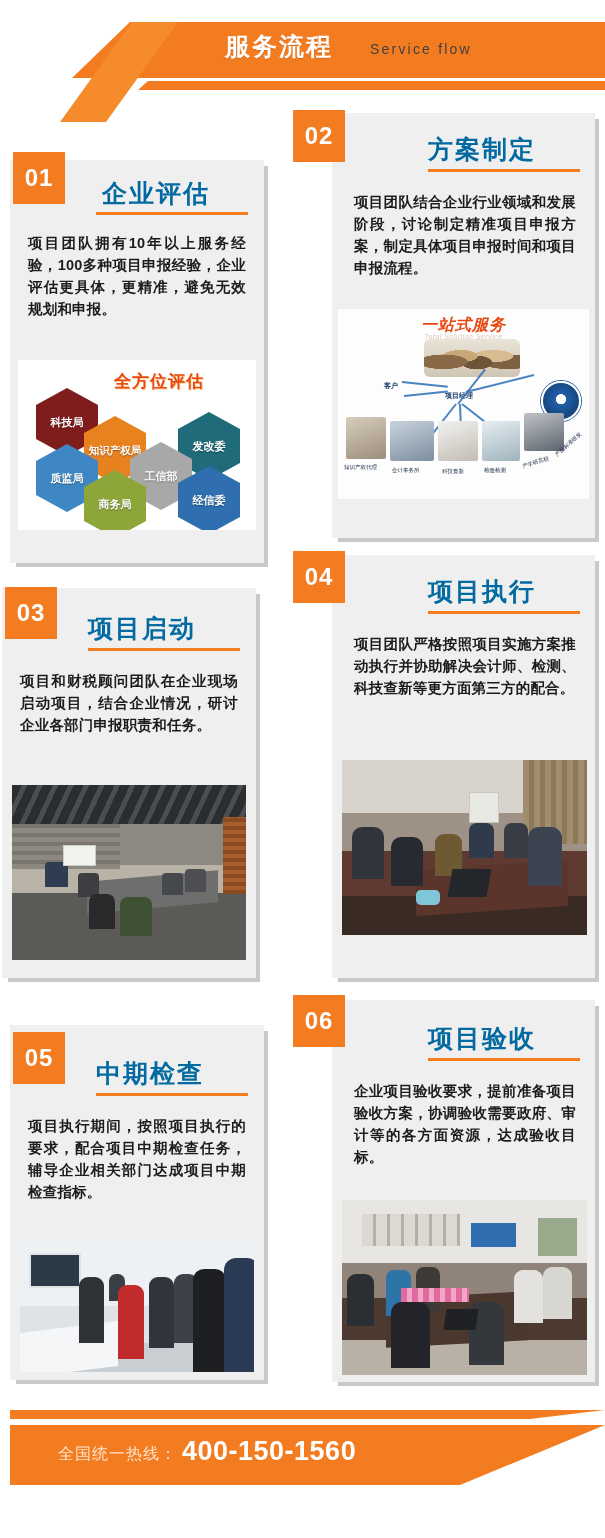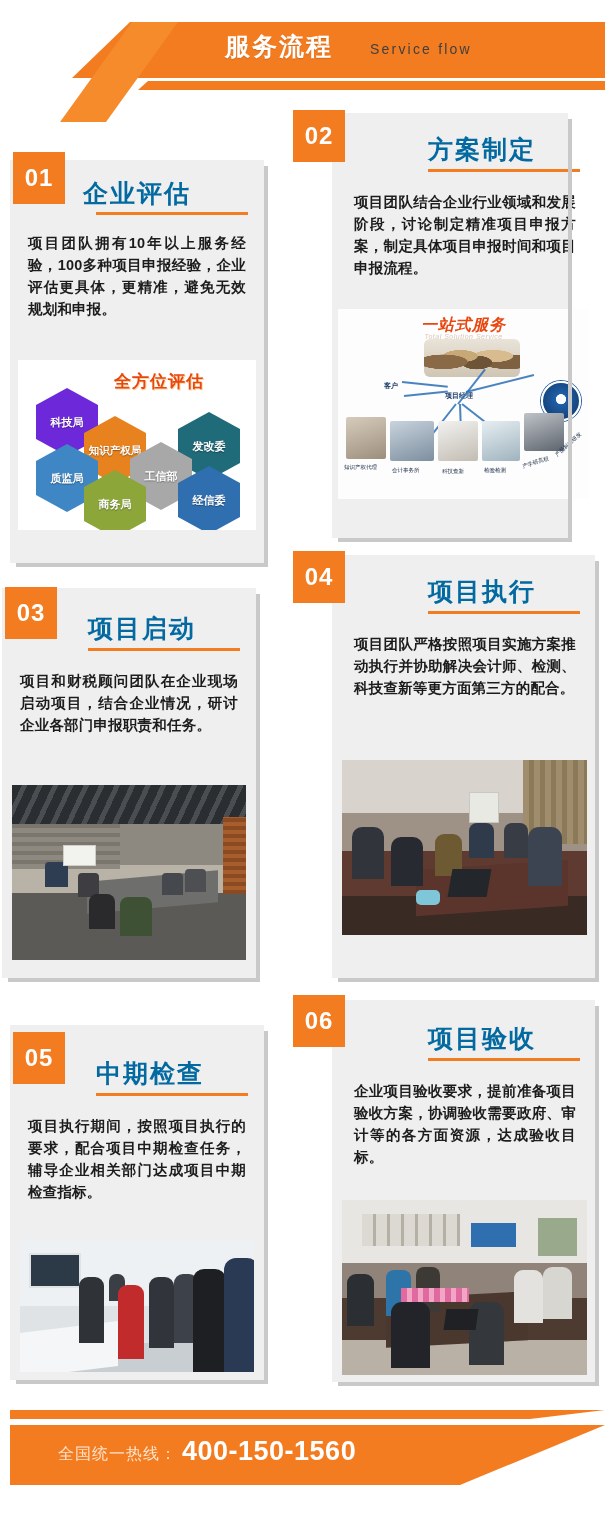--- a/index.html
+++ b/index.html
@@ -144,37 +144,37 @@
   <div class="header-wrap">
     <div class="header-bar"></div>
     <div class="header-bar2"></div>
     <div class="header-slash"></div>
     <div class="header-title">服务流程</div>
     <div class="header-sub">Service flow</div>
   </div>
 
   <div class="card" style="left:10px; top:160px; width:254px; height:403px;">
     <div class="badge" style="left:3px; top:-8px;">01</div>
-    <div class="card-title" style="left:73px; top:17px;">企业评估</div>
+    <div class="card-title" style="left:92px; top:17px;">企业评估</div>
     <div class="title-rule" style="left:86px; top:52px; width:152px;"></div>
     <div class="card-body" style="left:18px; top:72px; width:218px;">项目团队拥有10年以上服务经验，100多种项目申报经验，企业评估更具体，更精准，避免无效规划和申报。</div>
 
     <div class="hexwrap" style="left:8px; top:200px; width:238px; height:170px;">
       <div class="hexTitle" style="left:96px; top:10px;">全方位评估</div>
-      <div class="hex" style="left:18px; top:28px; background:#6d28d9;">科技局</div>
+      <div class="hex" style="left:18px; top:28px; background:#7f1d1d;">科技局</div>
       <div class="hex" style="left:66px; top:56px; background:#e8821e; font-size:10.5px;">知识产权局</div>
       <div class="hex" style="left:160px; top:52px; background:#1f6b79;">发改委</div>
       <div class="hex" style="left:18px; top:84px; background:#3f87c4;">质监局</div>
       <div class="hex" style="left:112px; top:82px; background:#a8a8a8;">工信部</div>
       <div class="hex" style="left:66px; top:110px; background:#8ca63a;">商务局</div>
       <div class="hex" style="left:160px; top:106px; background:#2f6fb0;">经信委</div>
     </div>
   </div>
 
-  <div class="card" style="left:332px; top:113px; width:236px; height:425px;padding-left:32px;">
+  <div class="card" style="left:332px; top:113px; width:263px; height:425px;padding-left:32px;">
     <div class="badge" style="left:-39px; top:-3px;">02</div>
     <div class="card-title" style="left:96px; top:20px;">方案制定</div>
     <div class="title-rule" style="left:96px; top:56px; width:152px;"></div>
     <div class="card-body" style="left:22px; top:78px; width:222px;">项目团队结合企业行业领域和发展阶段，讨论制定精准项目申报方案，制定具体项目申报时间和项目申报流程。</div>
 
     <div class="oss" style="left:6px; top:196px; width:251px; height:190px;">
       <div class="oss-title">一站式服务</div>
       <div class="oss-sub">Total Solution Service</div>
       <div class="oss-people"></div>
       <div class="oss-seal"></div>

